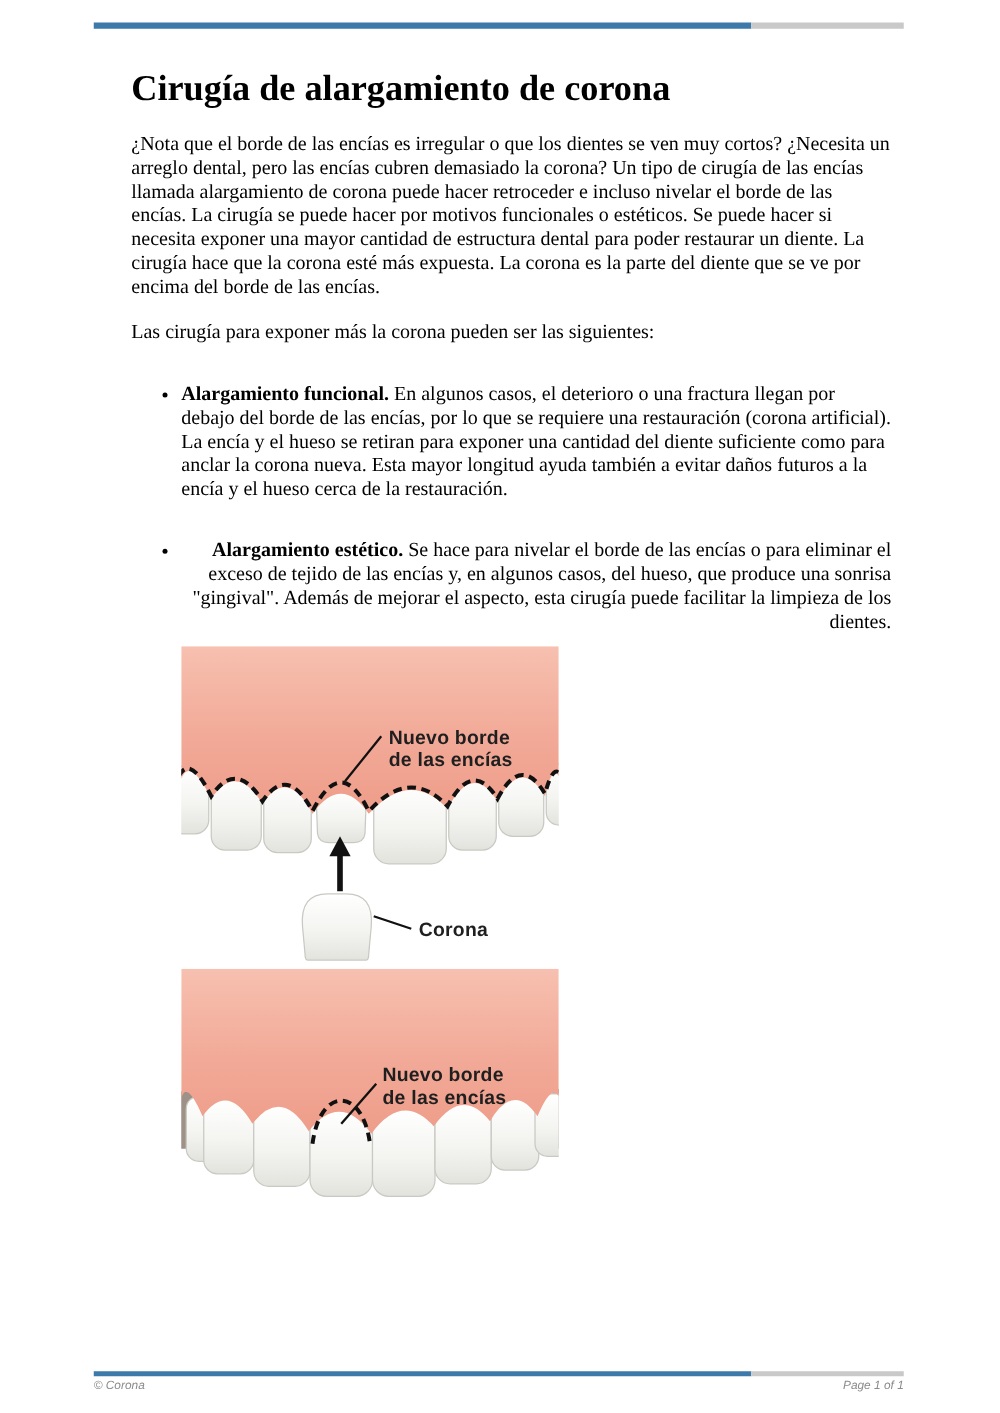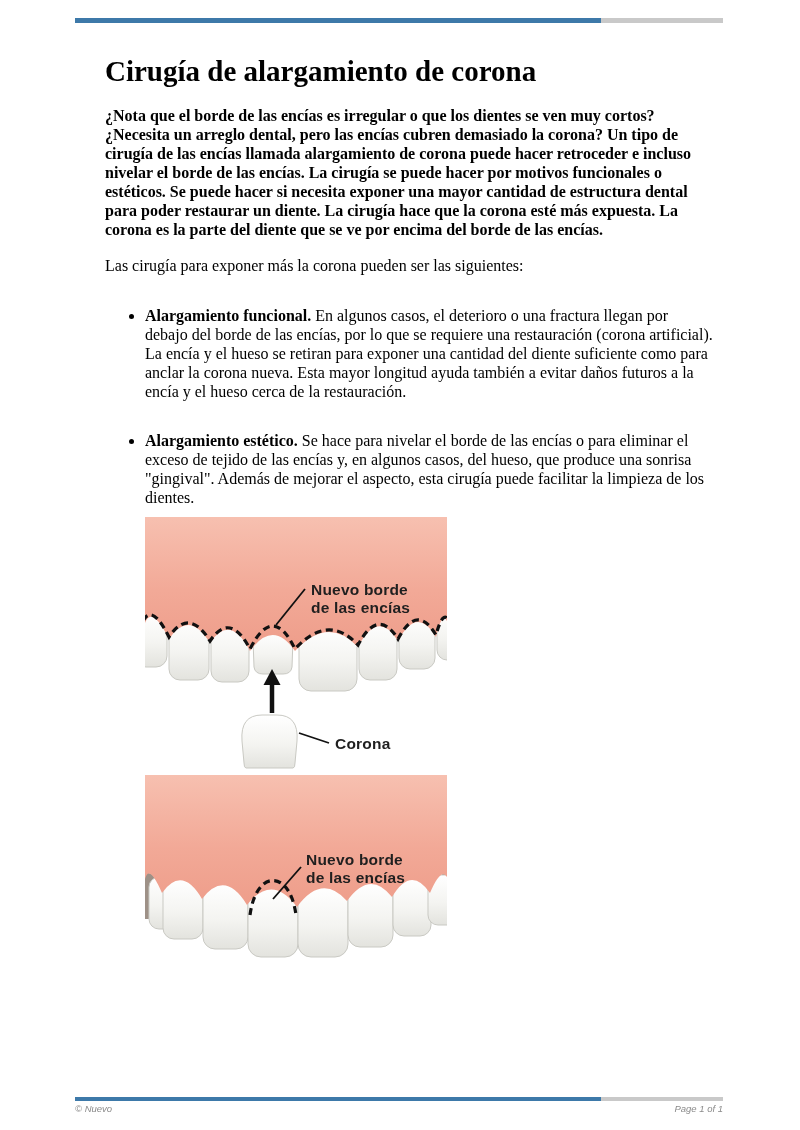--- a/index.html
+++ b/index.html
@@ -20,39 +20,39 @@
   .content{
     position:absolute;left:105px;top:23px;width:608px;
   }
   h1.doc-title{
     margin:30px 0 0 0;
     font-size:29px;line-height:1.25;font-weight:700;
     font-family:"Liberation Serif", serif;
   }
   p.intro{
     margin:17px 0 0 0;
-    font-size:16px;line-height:1.19;font-weight:bold;
+    font-size:16px;line-height:1.19;
   }
   h2.section-heading{
     margin:14px 0 0 0;
     font-size:22.5px;line-height:1.25;font-weight:700;
   }
   p.lead{
     margin:17px 0 0 0;
     font-size:16px;line-height:1.19;
   }
   ul.bullet-list{
     margin:16px 0 0 0;
     padding-left:40px;
     list-style:disc outside;
   }
   ul.bullet-list li{
     font-size:16px;line-height:1.19;margin-top:30px;
   }
-  ul.bullet-list li + li{}
+  ul.bullet-list li + li{text-align:right;}
   .figure{
     margin:10px 0 0 40px;
     width:302px;
   }
   .figure.second{margin-top:6px;}
   .figure svg{display:block;}
   .fig-label{
     font-family:"Liberation Sans", sans-serif;
     font-weight:600;
     font-size:15.5px;
@@ -221,18 +221,18 @@
     </div>
 
   </div>
 
   <div class="footer">
     <div class="rule">
       <div class="blue"></div>
       <div class="gray"></div>
     </div>
     <div class="meta">
-      <span>© Nuevo</span>
+      <span>© Corona</span>
       <span>Page 1 of 1</span>
     </div>
   </div>
 
 </div>
 
 </body></html>

